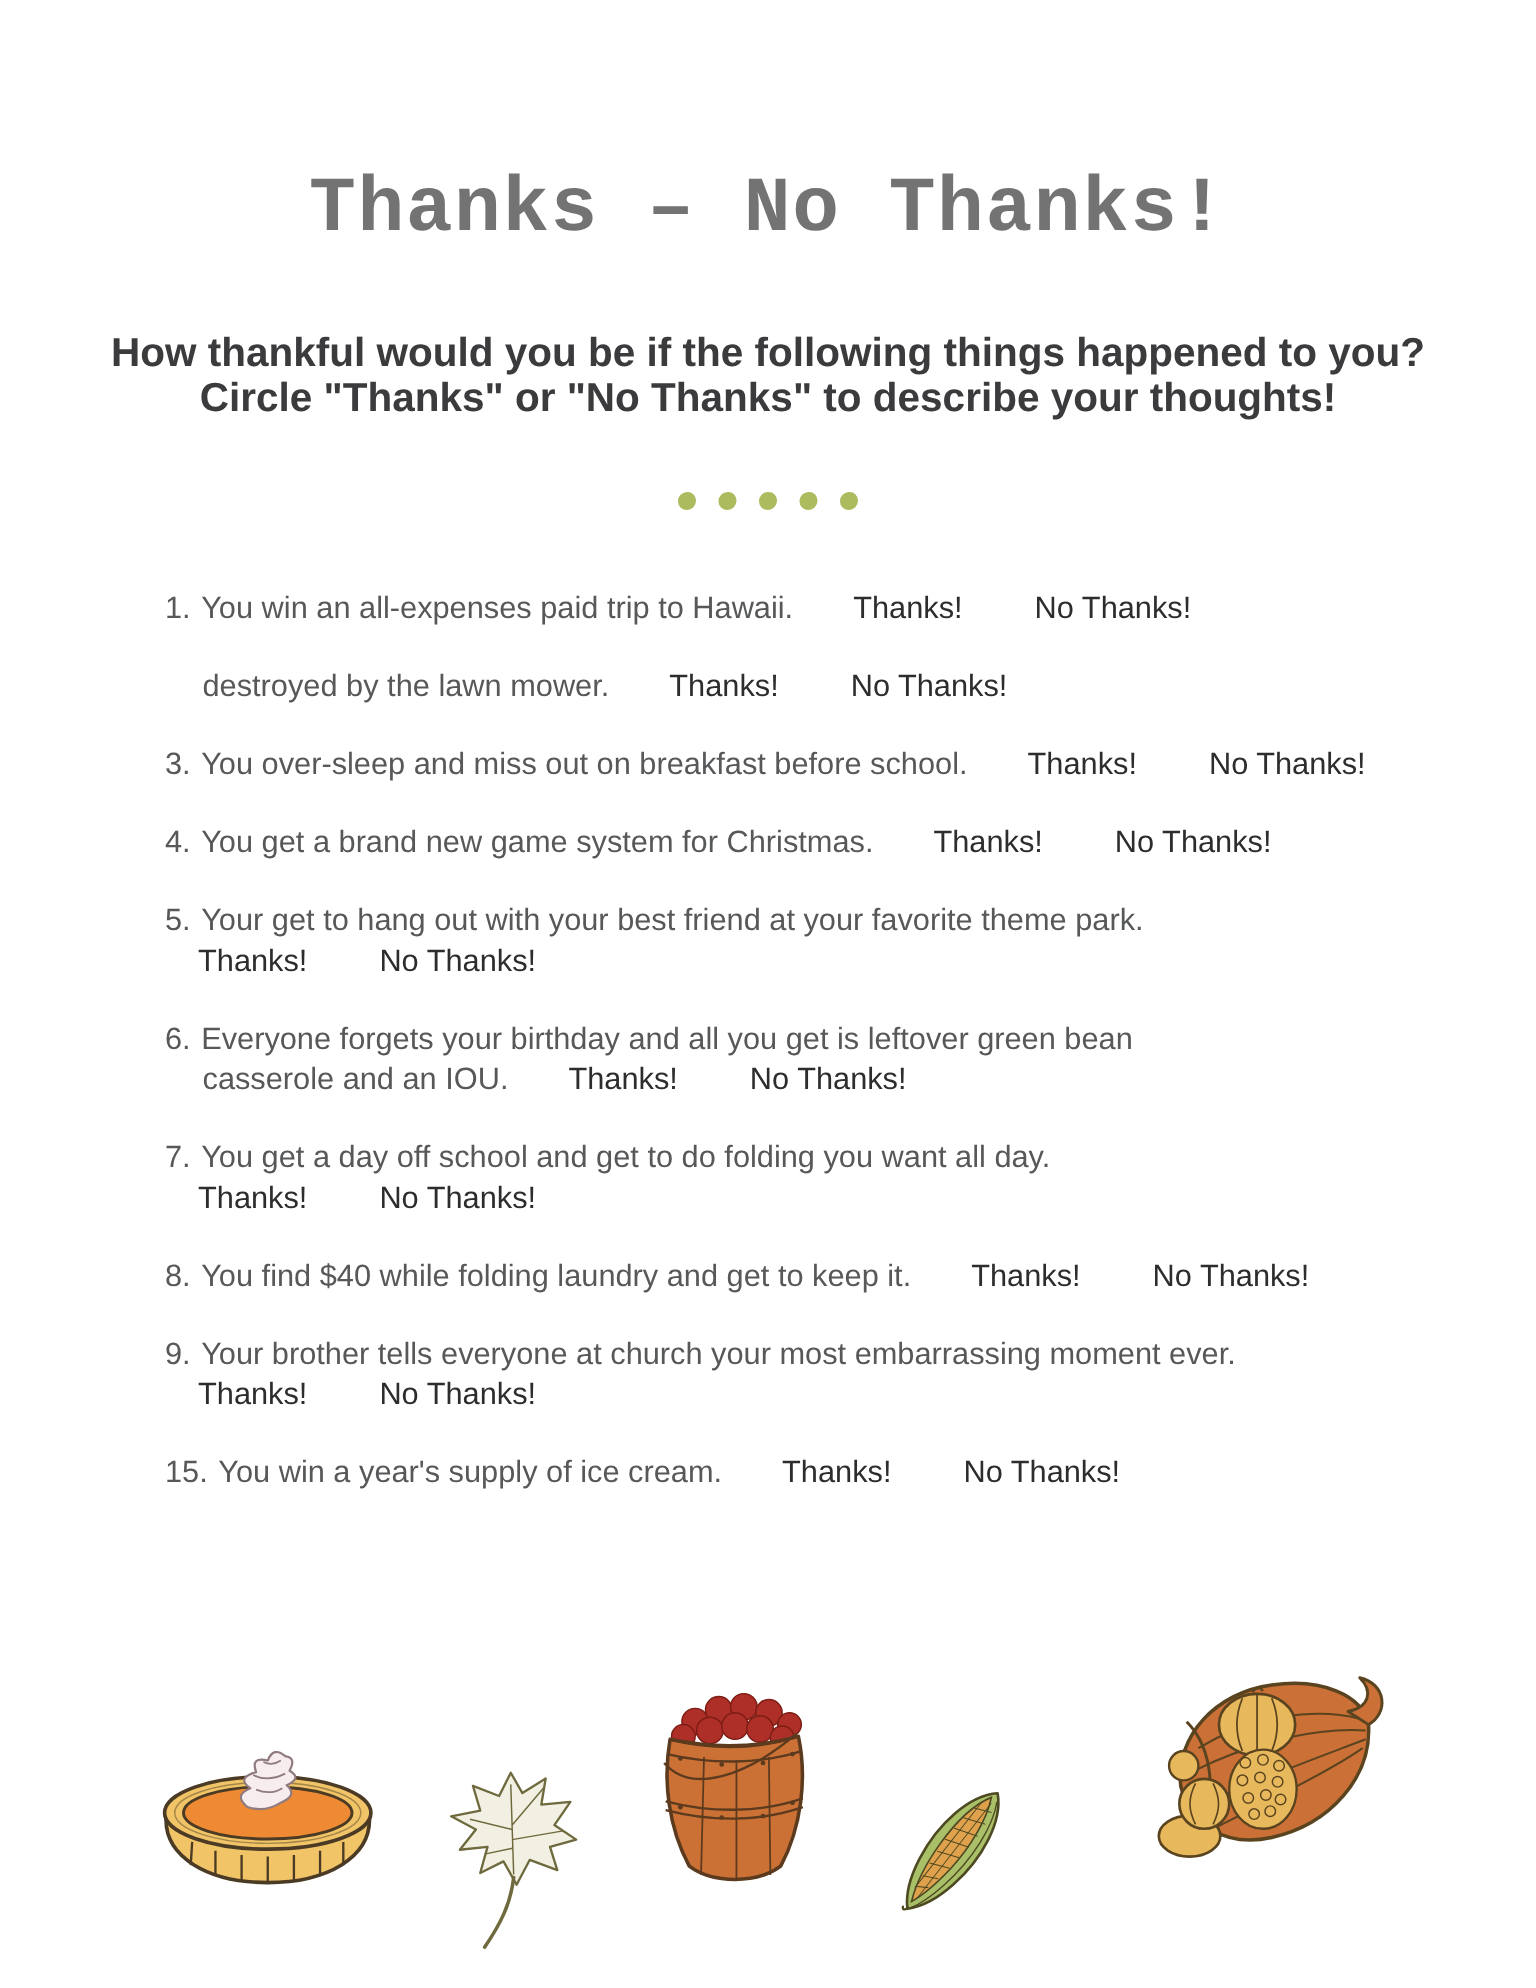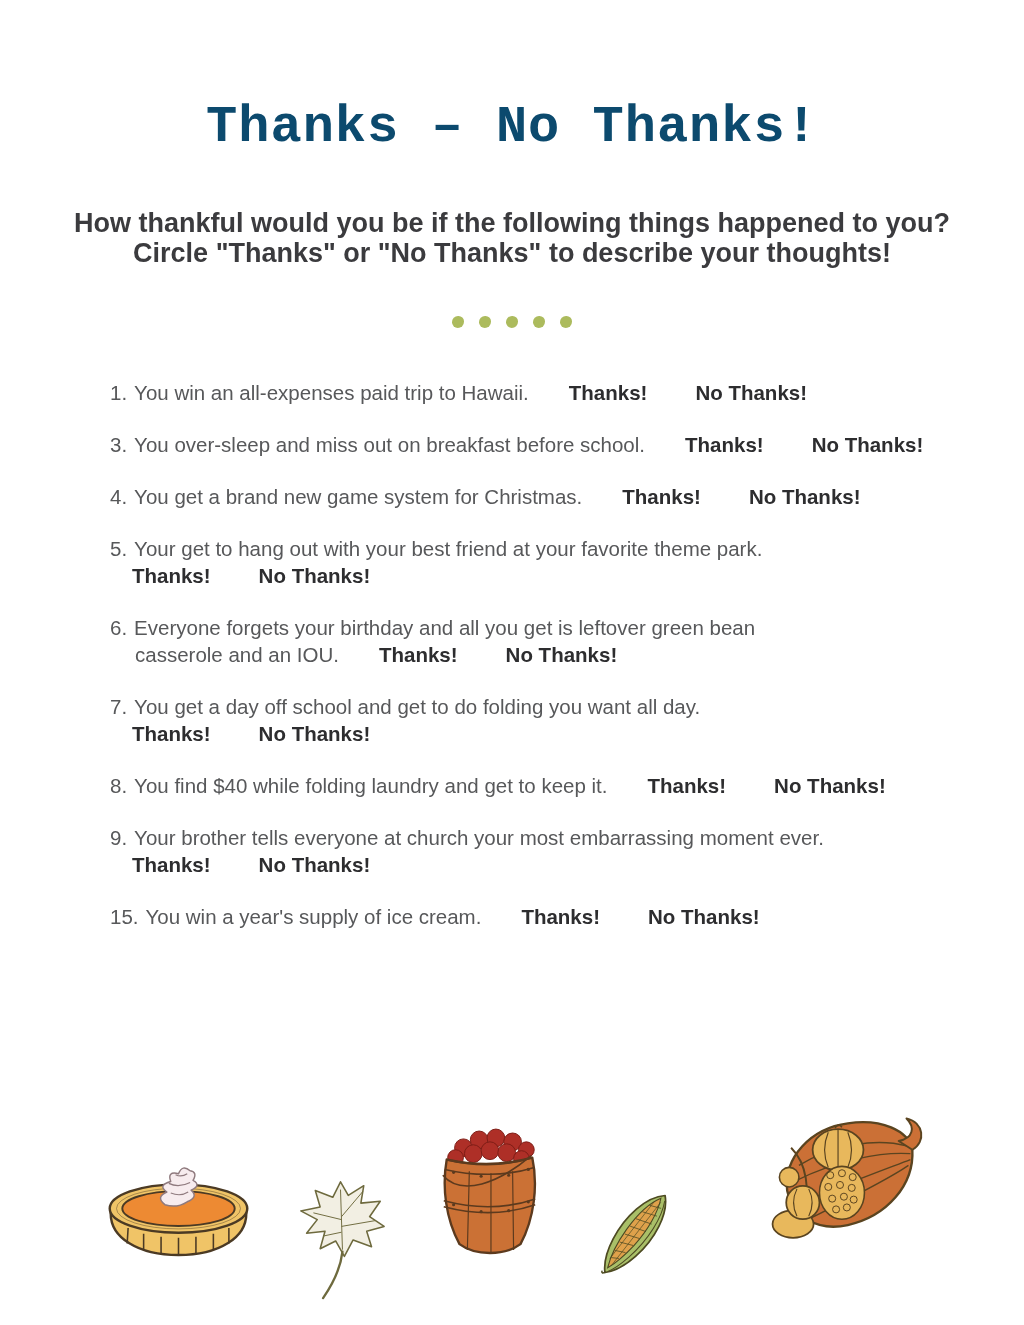--- a/index.html
+++ b/index.html
@@ -6,28 +6,28 @@
   .page {
     position: relative;
     width: 1024px;
     height: 1325px;
     margin: 0 auto;
     background: #ffffff;
     overflow: hidden;
     font-family: "Liberation Sans", sans-serif;
   }
   .title {
-    margin: 0;
+    margin: 12px;
     padding-top: 98px;
     text-align: center;
     font-family: "Liberation Mono", monospace;
     font-weight: 700;
     font-size: 52px;
     line-height: 60px;
-    color: #0c4a6e;
+    color: #737373;
     letter-spacing: 1px;
   }
   .subtitle {
     margin-top: 50px;
     text-align: center;
     font-size: 27px;
     line-height: 30px;
     color: #3B3B3E;
     font-weight: 600;
   }
@@ -47,21 +47,21 @@
   .q-list {
     margin: 50px 90px 0 110px;
     font-size: 20.5px;
     color: #57585A;
   }
   .q-item { line-height: 27px; margin-bottom: 25px; }
   .q-line { display: block; white-space: nowrap; }
   .q-cont { padding-left: 25px; }
   .q-num { margin-right: 7px; }
   .thanks {
-    font-weight: 700;
+    font-weight: 400;
     color: #2D2D2F;
   }
   .opt-gap-lead { margin-left: 40px; }
   .opt-gap { margin-left: 48px; }
   .thanks-line { padding-left: 22px; }
   .footer {
     position: absolute;
     left: 0;
     top: 1100px;
     width: 1024px;
@@ -88,20 +88,21 @@
     <div>Circle "Thanks" or "No Thanks" to describe your thoughts!</div>
   </div>
 
   <div class="dots"><span class="dot" style="background: rgb(172, 187, 93);"></span><span class="dot" style="background: rgb(172, 187, 93);"></span><span class="dot" style="background: rgb(172, 187, 93);"></span><span class="dot" style="background: rgb(172, 187, 93);"></span><span class="dot" style="background: rgb(172, 187, 93);"></span></div>
 
   <div class="q-list">
       <div class="q-item">
         <div class="q-line"><span class="q-num">1.</span><span>You win an all-expenses paid trip to Hawaii.</span><span class="thanks opt-gap-lead">Thanks!</span><span class="thanks opt-gap">No Thanks!</span></div>
       </div>
       <div class="q-item">
+        <div class="q-line q-cont"><span>destroyed by the lawn mower.</span><span class="thanks opt-gap-lead">Thanks!</span><span class="thanks opt-gap">No Thanks!</span></div>
       </div>
       <div class="q-item">
         <div class="q-line"><span class="q-num">3.</span><span>You over-sleep and miss out on breakfast before school.</span><span class="thanks opt-gap-lead">Thanks!</span><span class="thanks opt-gap">No Thanks!</span></div>
       </div>
       <div class="q-item">
         <div class="q-line"><span class="q-num">4.</span><span>You get a brand new game system for Christmas.</span><span class="thanks opt-gap-lead">Thanks!</span><span class="thanks opt-gap">No Thanks!</span></div>
       </div>
       <div class="q-item">
         <div class="q-line"><span class="q-num">5.</span><span>Your get to hang out with your best friend at your favorite theme park.</span></div>
         <div class="q-line thanks-line"><span class="thanks">Thanks!</span><span class="thanks opt-gap">No Thanks!</span></div>

